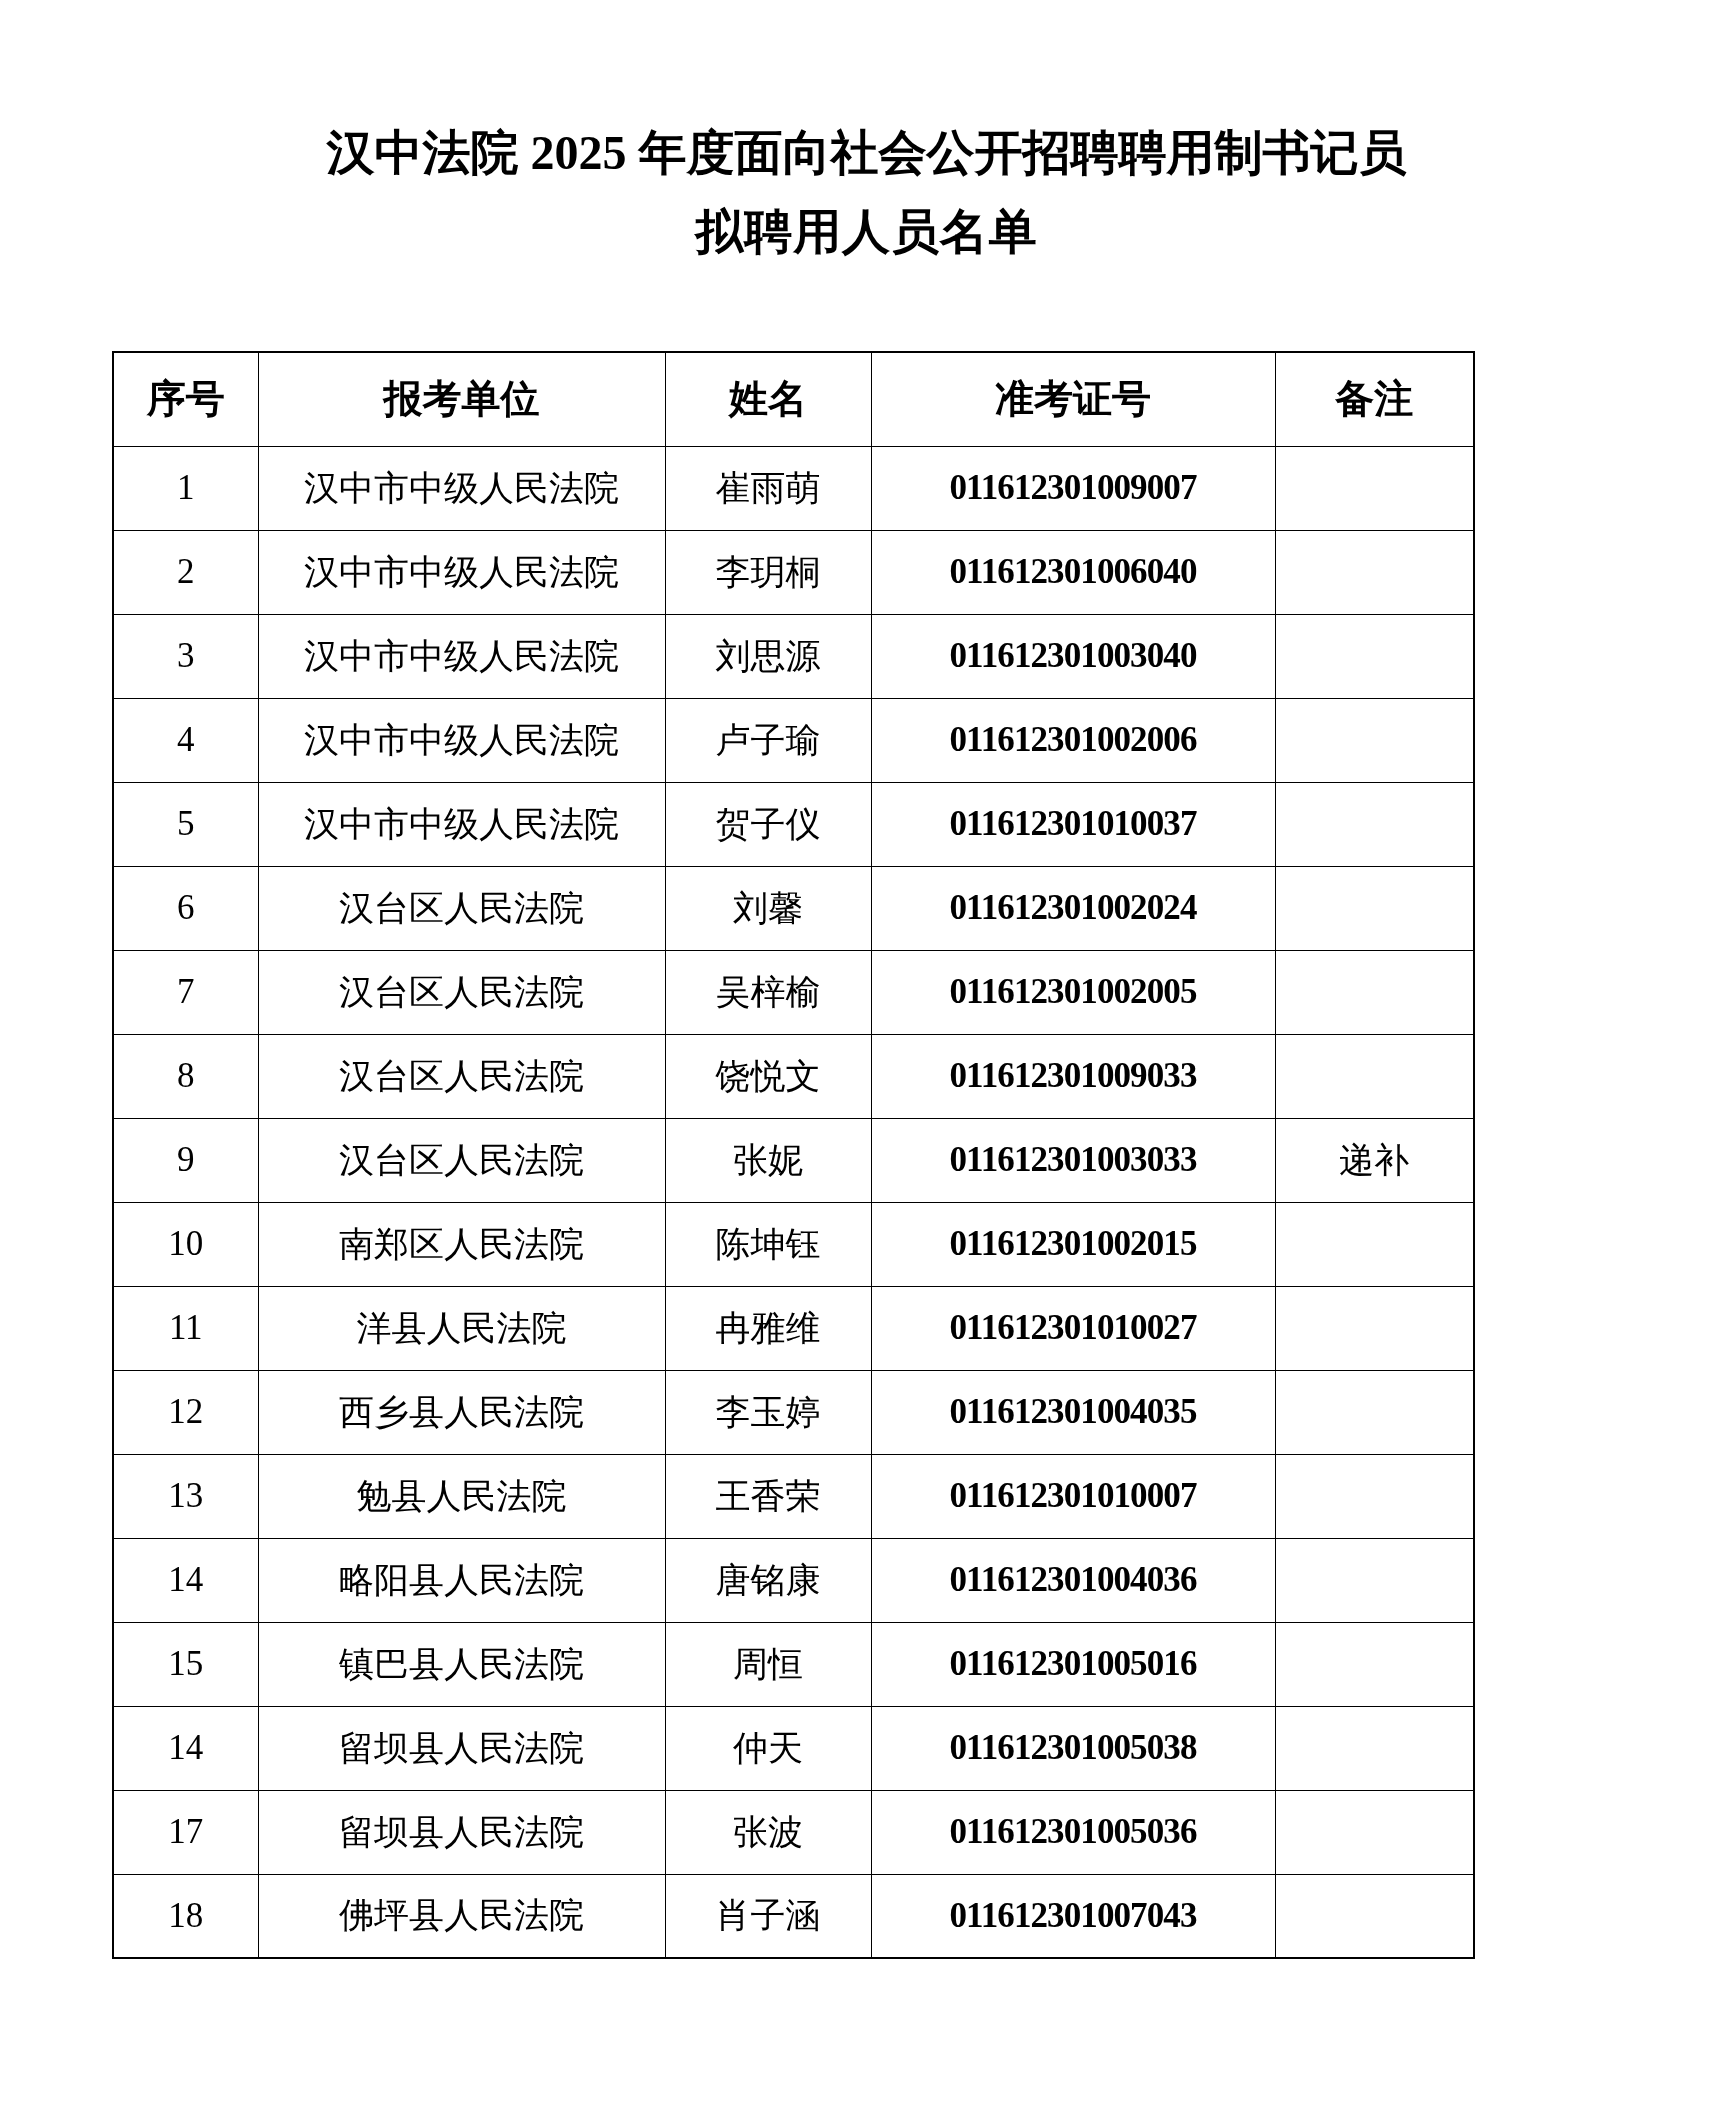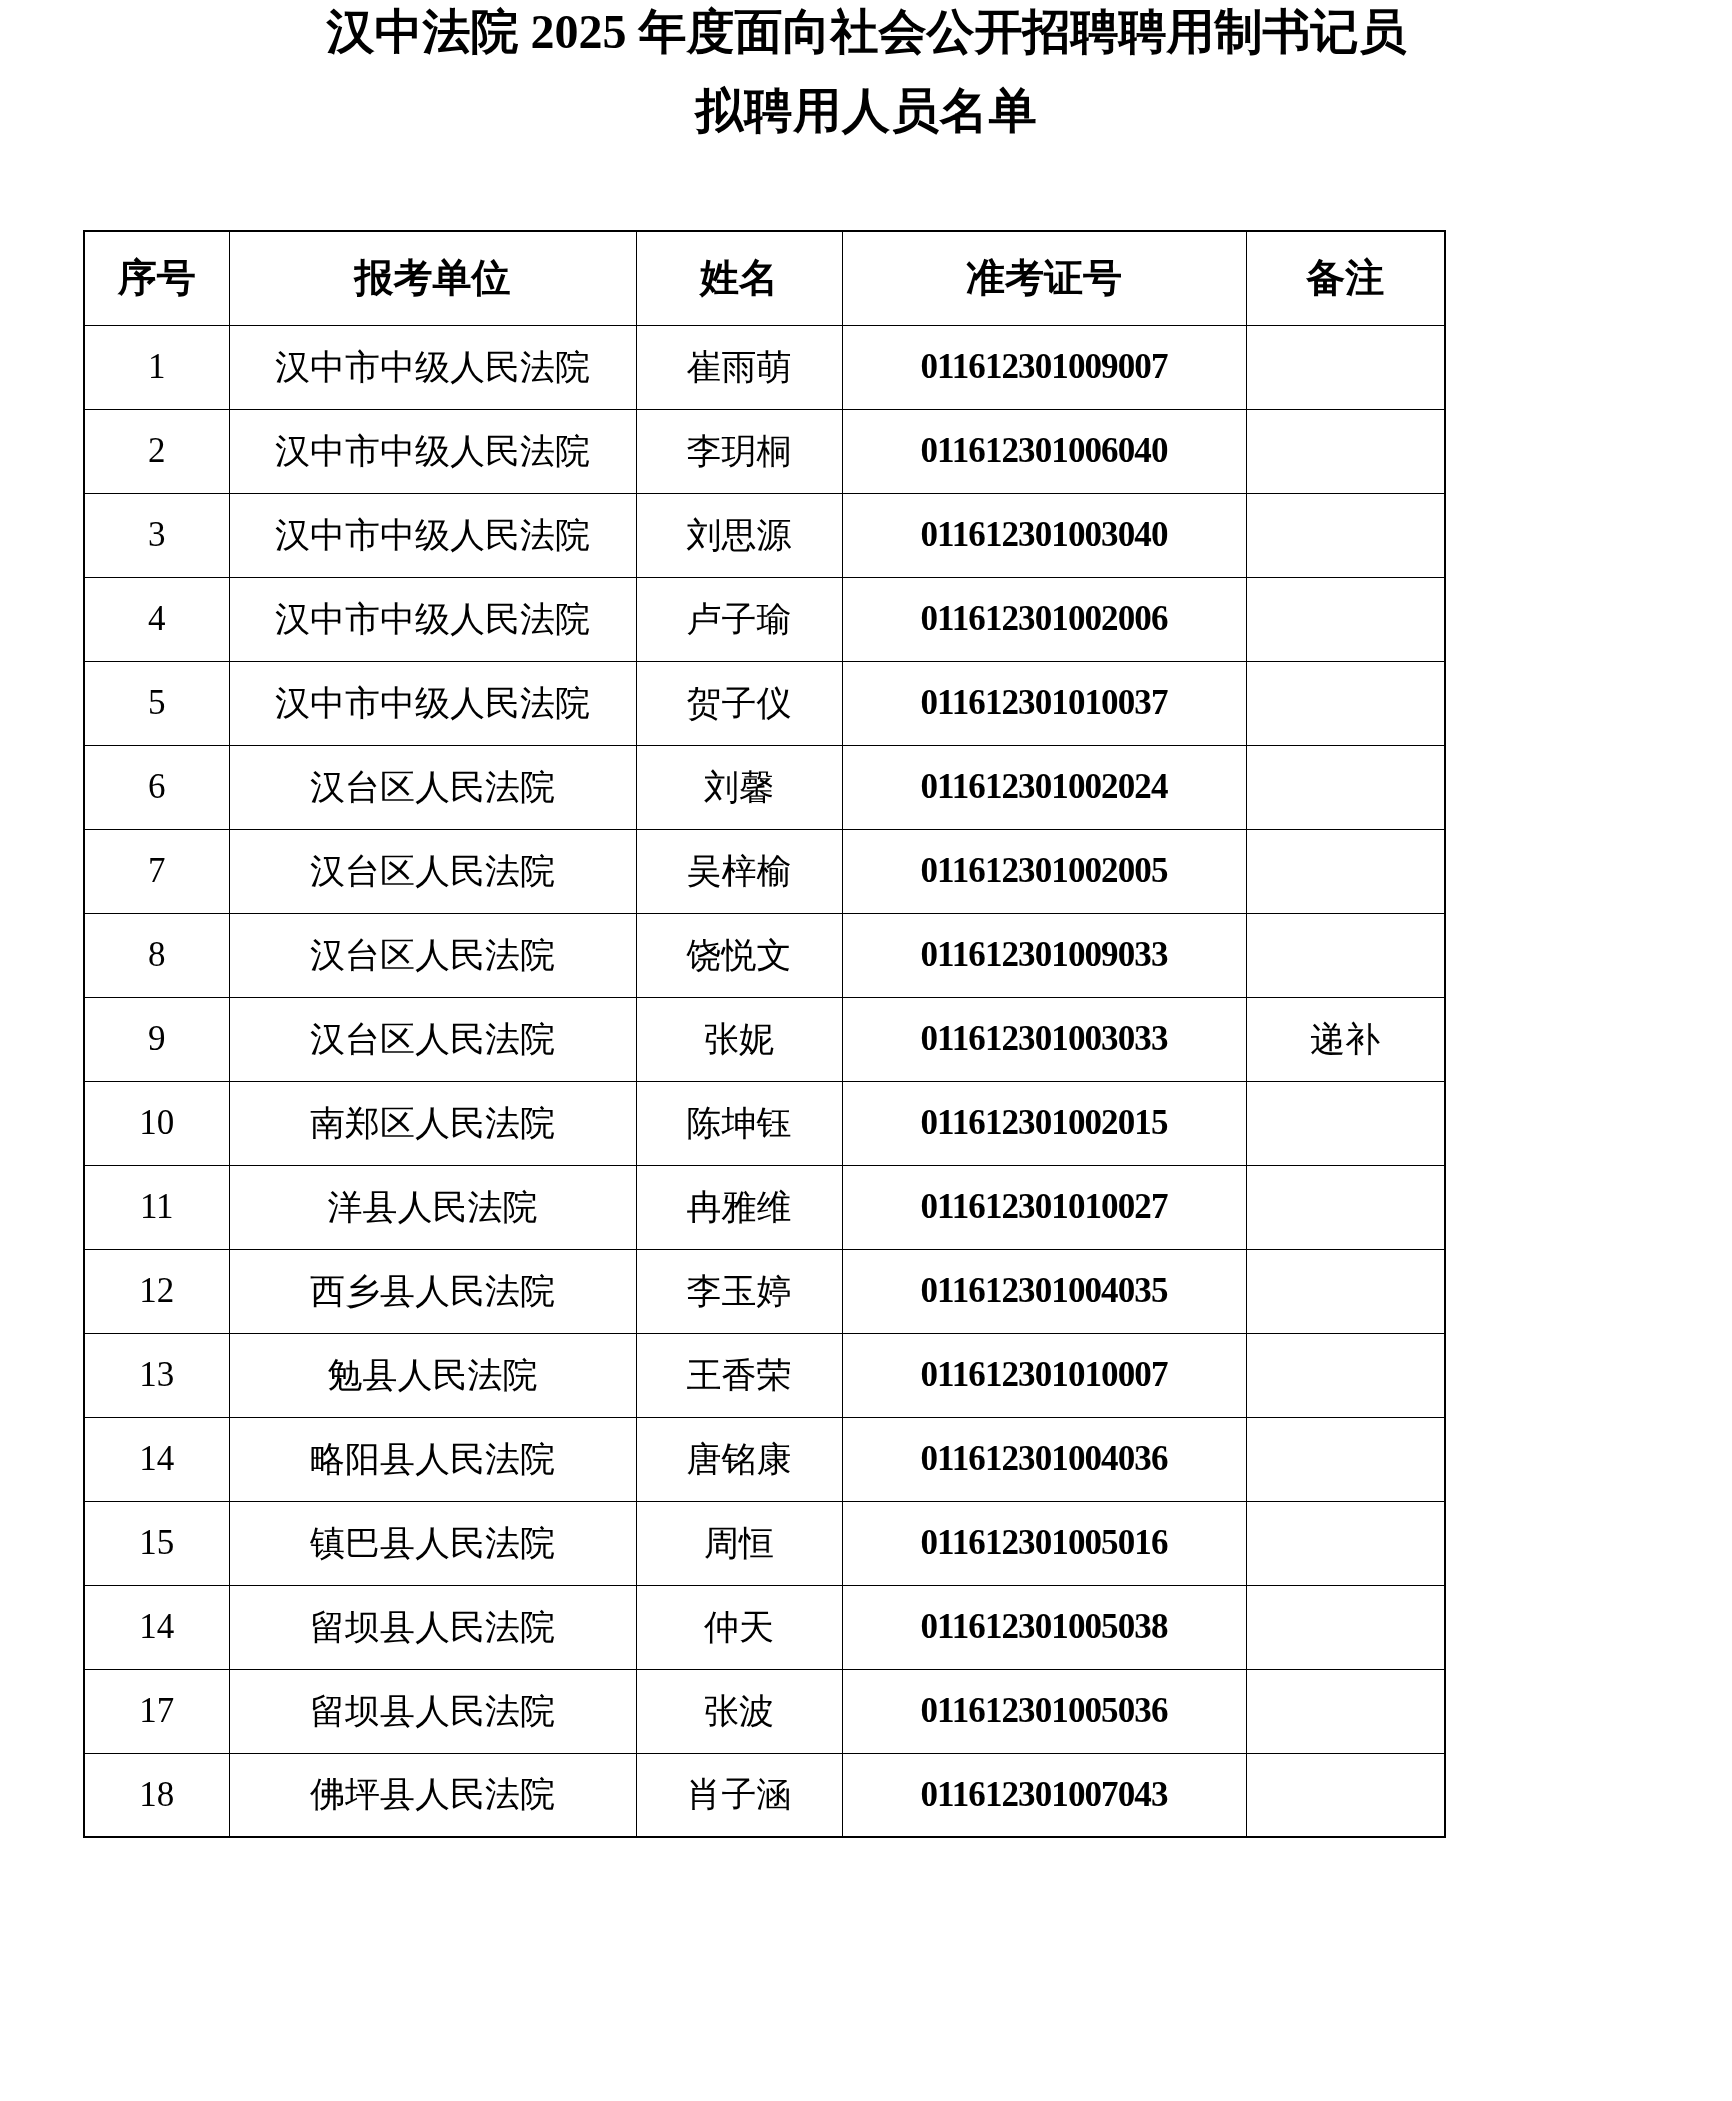--- a/index.html
+++ b/index.html
@@ -8,37 +8,38 @@
     background: #ffffff;
   }
   .page {
     position: relative;
     width: 1733px;
     height: 2101px;
     background: #ffffff;
     overflow: hidden;
   }
   .title-block {
+    padding-top: 121px;
   }
   .title-line {
     margin: 0;
     text-align: center;
     font-family: "Liberation Serif", "DejaVu Serif", serif;
     font-weight: bold;
     font-size: 48px;
     line-height: 63px;
     color: #000000;
     white-space: nowrap;
   }
   .title-line.second {
     margin-top: 16px;
     letter-spacing: 0.9px;
   }
   table.roster {
-    margin-left: 83px;
+    margin-left: 112px;
     margin-top: 88px;
     width: 1361px;
     border-collapse: collapse;
     table-layout: fixed;
     border: 2.6px solid #000000;
   }
   table.roster th, table.roster td {
     border: 1.7px solid #000000;
     text-align: center;
     vertical-align: middle;

